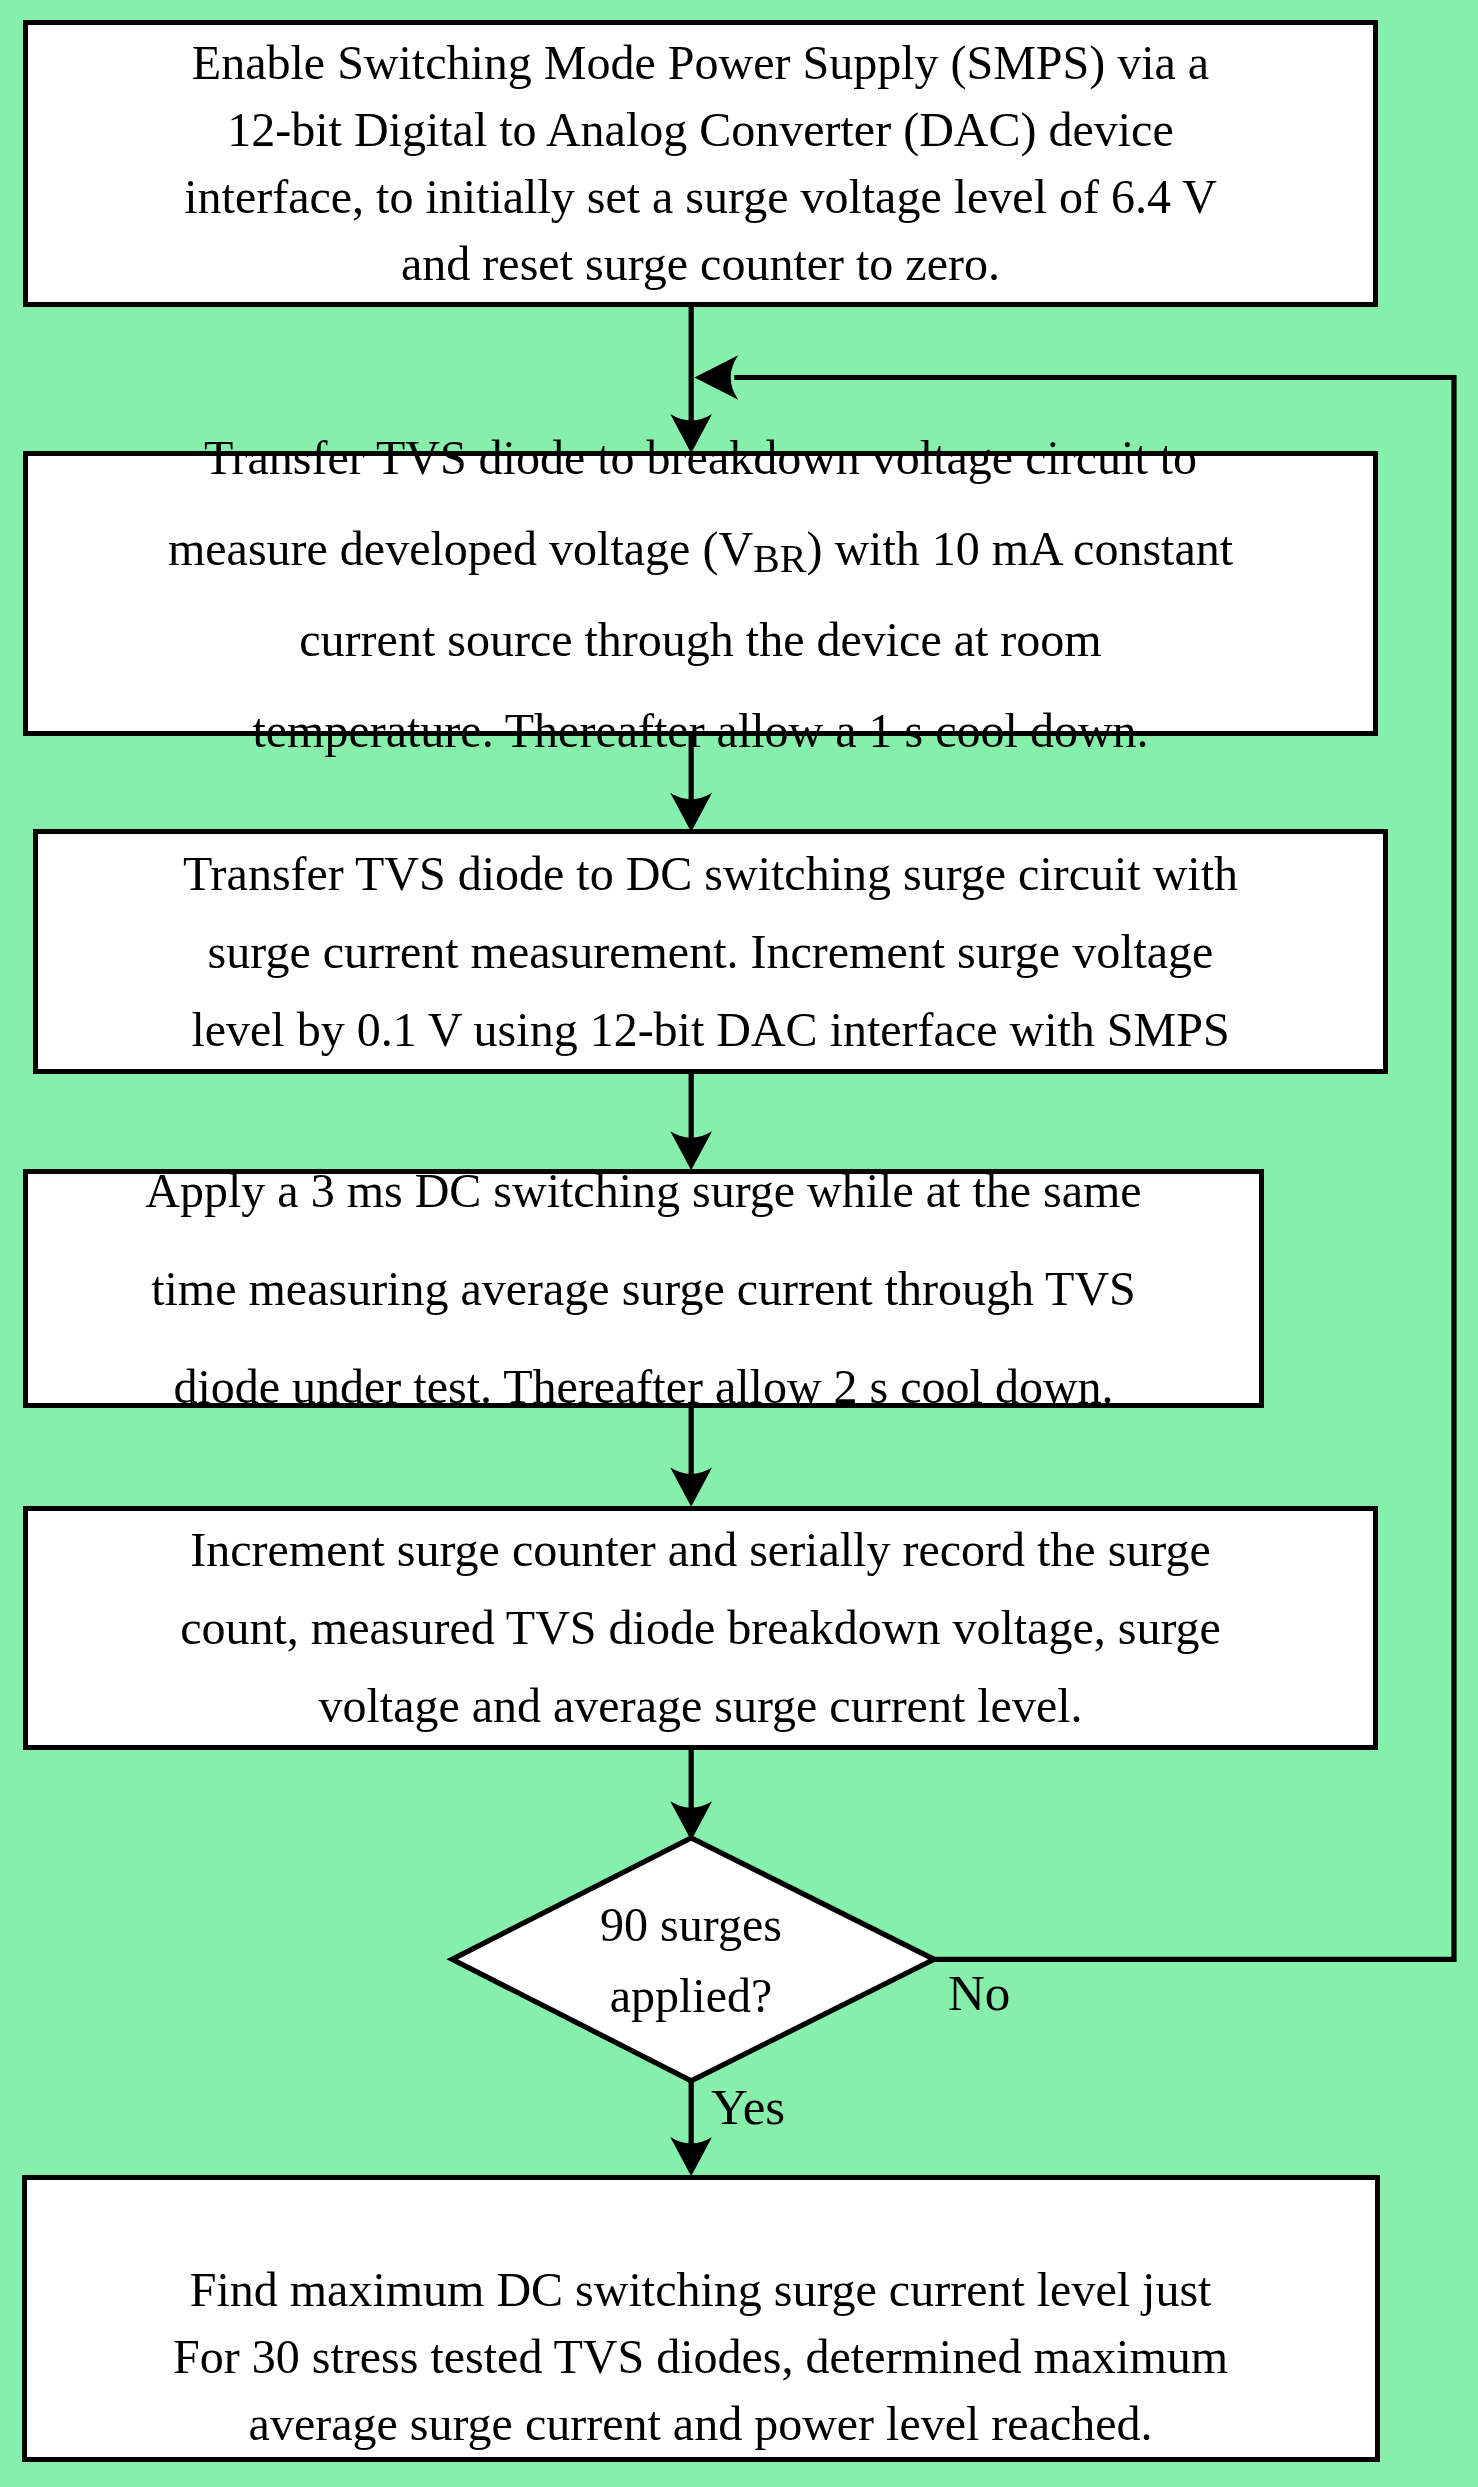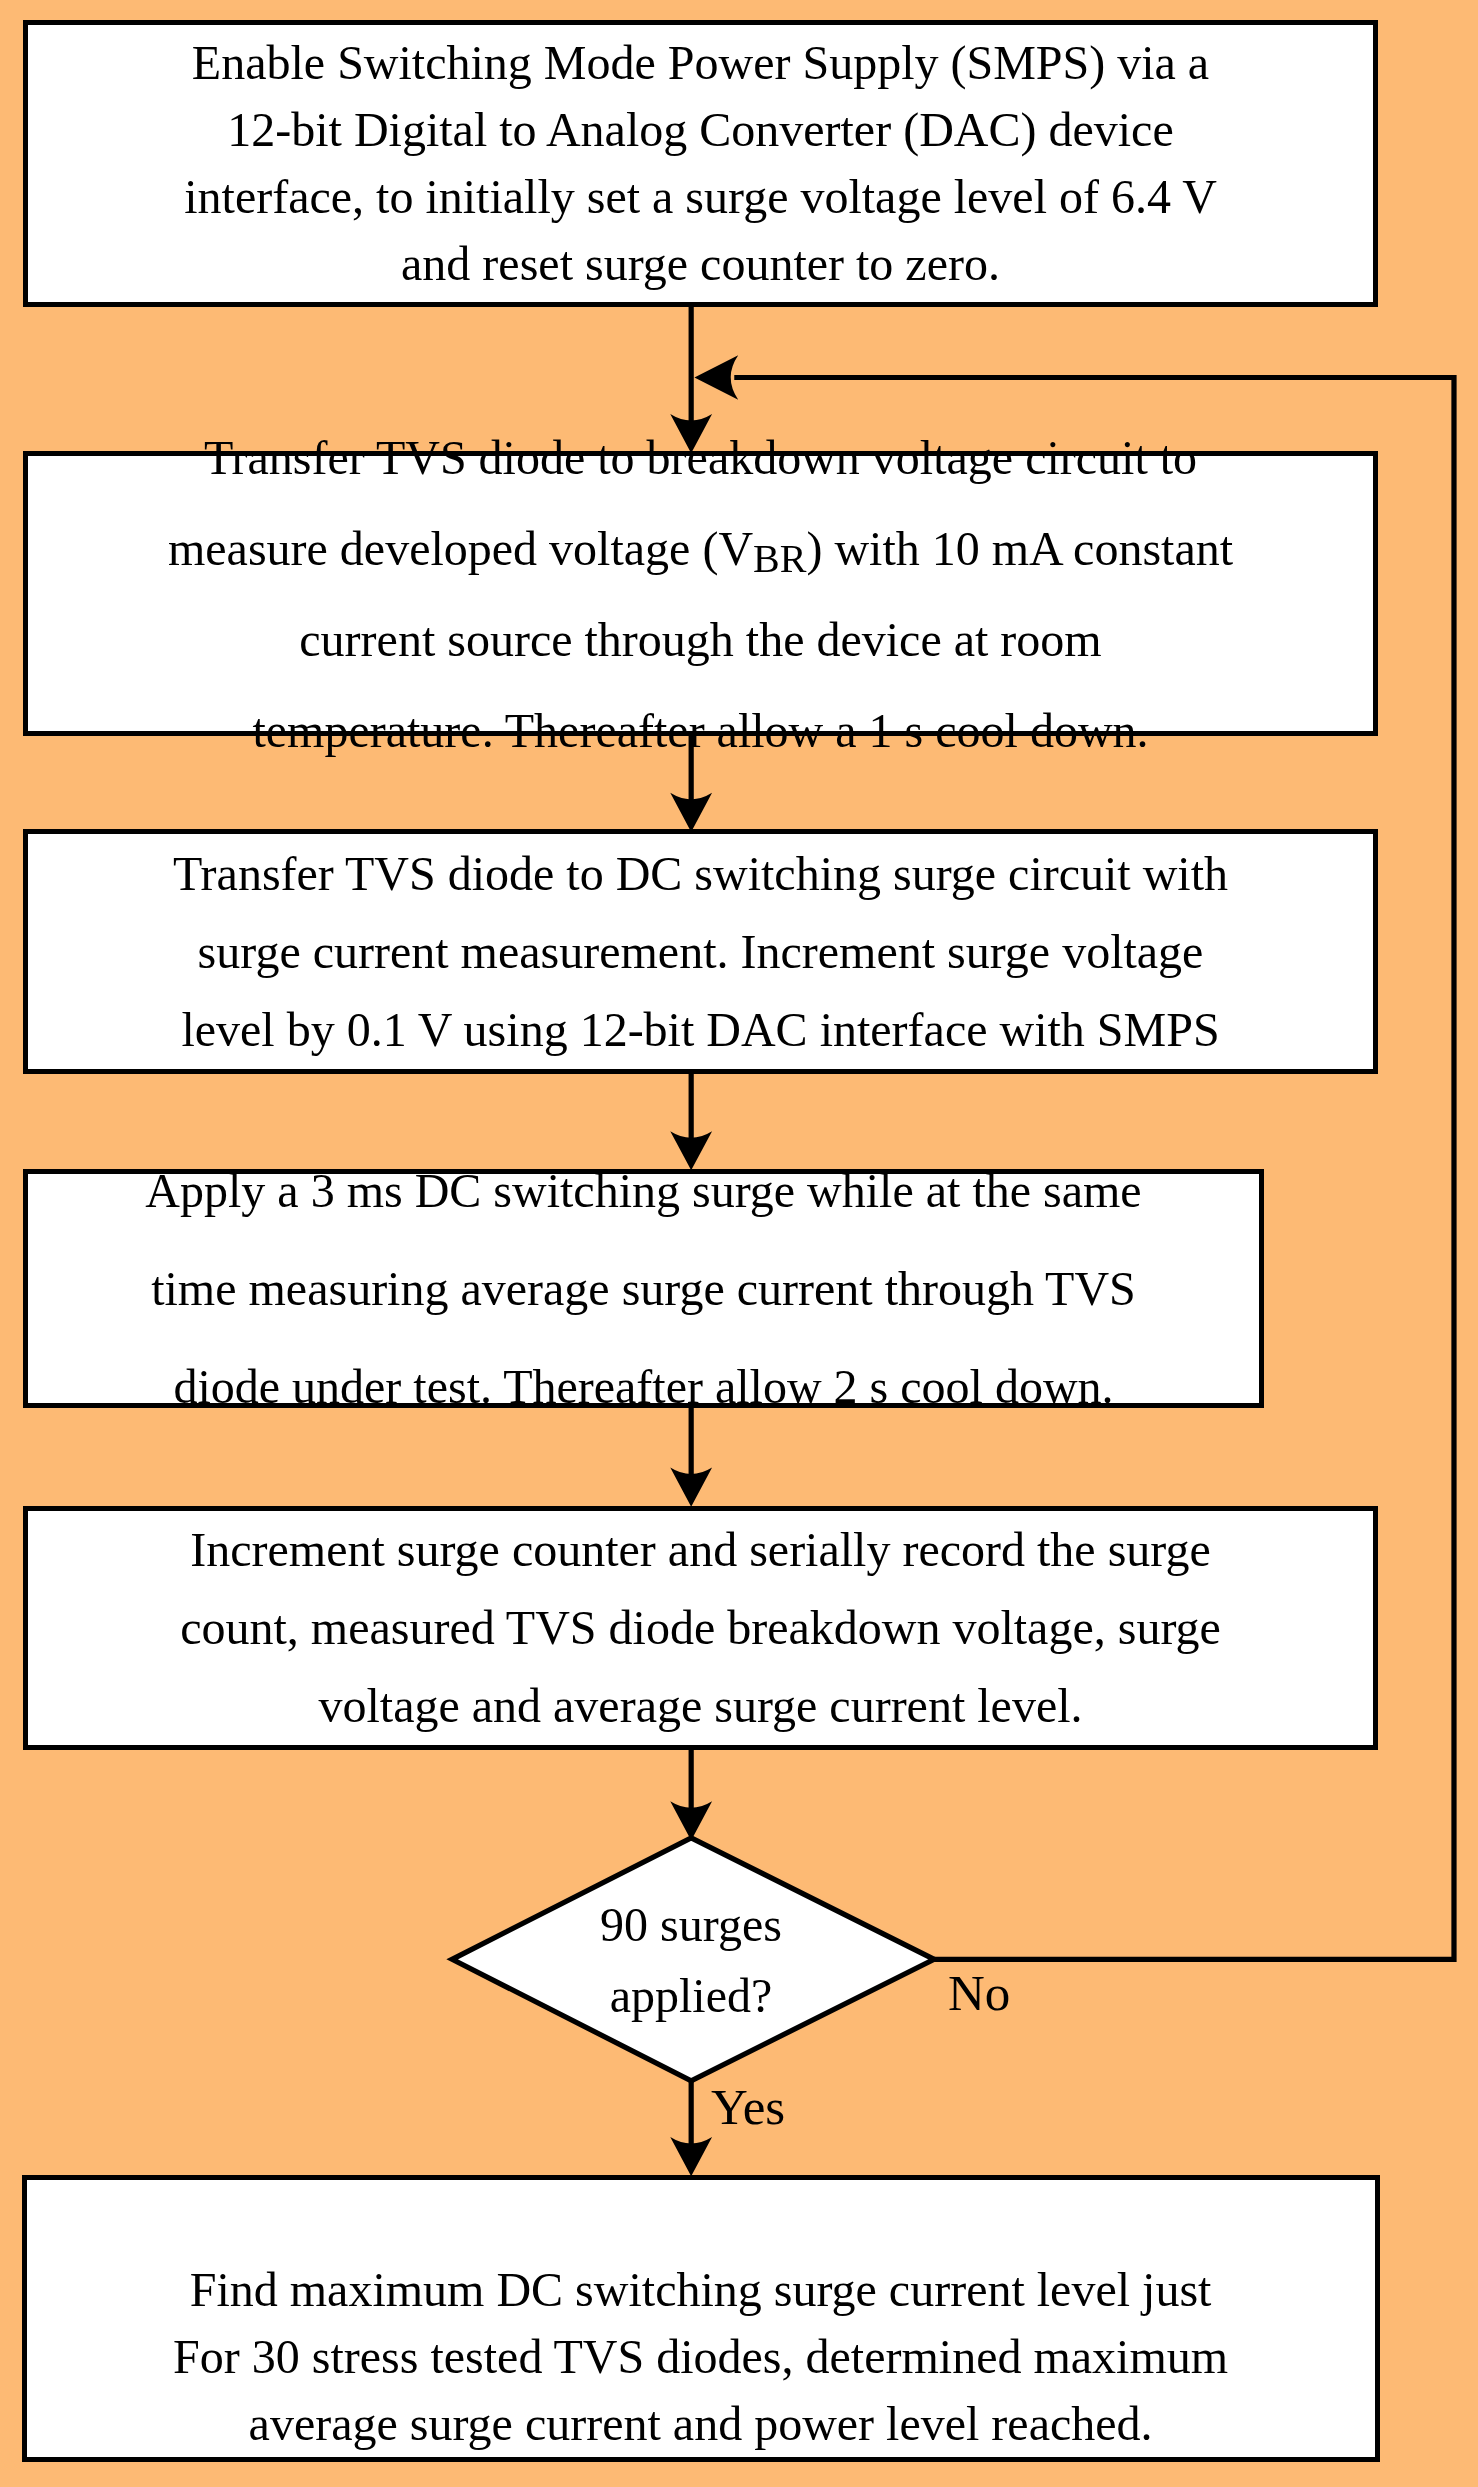--- a/index.html
+++ b/index.html
@@ -4,21 +4,21 @@
 <style>
   html, body {
     margin: 0;
     padding: 0;
     background: #ffffff;
   }
   .canvas {
     position: relative;
     width: 1479px;
     height: 2487px;
-    background: #fdba74;
+    background: #86efac;
     font-family: "Liberation Serif", "DejaVu Serif", serif;
     color: #000000;
   }
   .wires {
     position: absolute;
     left: 0; top: 0;
     width: 1479px; height: 2487px;
   }
   .pbox {
     position: absolute;
@@ -99,21 +99,21 @@
     <div class="tline">and reset surge counter to zero.</div>
   </div>
 
   <div class="pbox" style="left:23px; top:451px; width:1355px; height:285px;gap:24px;">
     <div class="tline">Transfer TVS diode to breakdown voltage circuit to</div>
     <div class="tline"><span>measure developed voltage (V</span><sub class="vsub">BR</sub><span>) with 10 mA constant</span></div>
     <div class="tline">current source through the device at room</div>
     <div class="tline">temperature. Thereafter allow a 1 s cool down.</div>
   </div>
 
-  <div class="pbox lh3" style="left:23px; top:829px; width:1355px; height:245px;">
+  <div class="pbox lh3" style="left:33px; top:829px; width:1355px; height:245px;">
     <div class="tline">Transfer TVS diode to DC switching surge circuit with</div>
     <div class="tline">surge current measurement. Increment surge voltage</div>
     <div class="tline">level by 0.1 V using 12-bit DAC interface with SMPS</div>
   </div>
 
   <div class="pbox lh3" style="left:23px; top:1169px; width:1241px; height:239px;gap:20px;">
     <div class="tline">Apply a 3 ms DC switching surge while at the same</div>
     <div class="tline">time measuring average surge current through TVS</div>
     <div class="tline">diode under test. Thereafter allow 2 s cool down.</div>
   </div>

